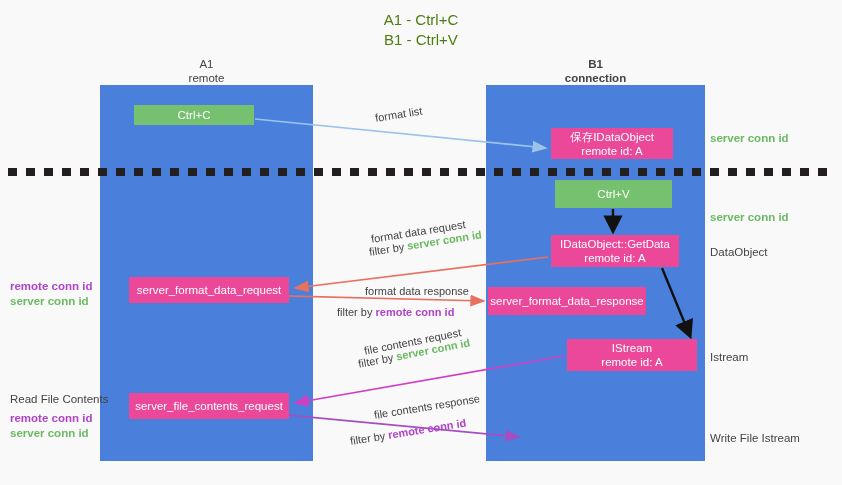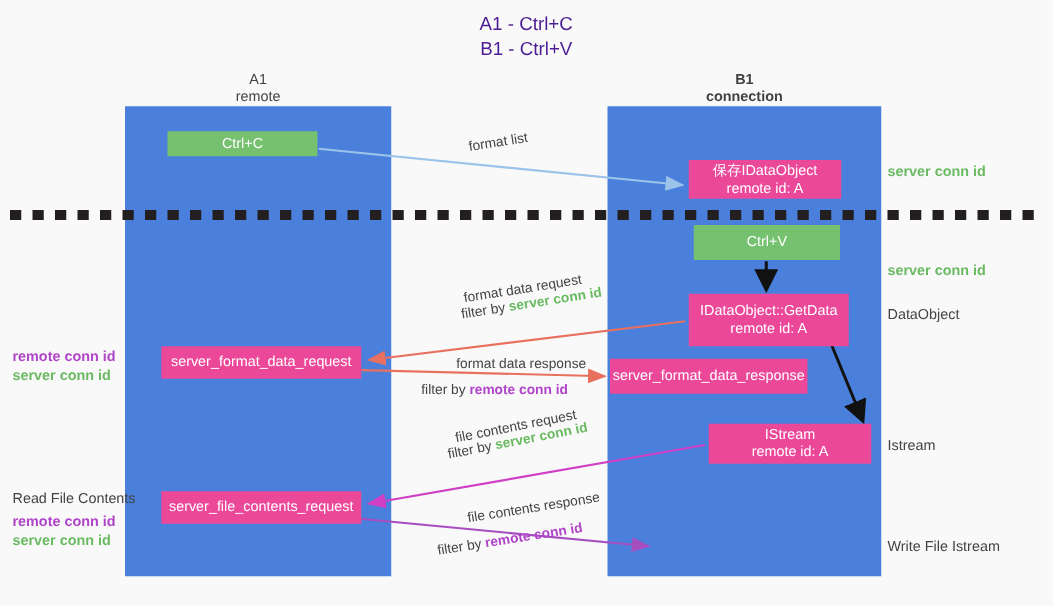--- a/index.html
+++ b/index.html
@@ -8,21 +8,21 @@
     width: 842px; height: 485px;
     background: #f9f9f9;
     font-family: "Liberation Sans", sans-serif;
     overflow: hidden;
     position: relative;
   }
   #stage { position: absolute; left: 0; top: 0; width: 842px; height: 485px; }
 
   .title {
     position: absolute; left: 0; top: 10px; width: 842px;
-    text-align: center; color: #4c1d95;
+    text-align: center; color: #4d7c0f;
     font-size: 15px; line-height: 20px;
   }
 
   .col {
     position: absolute; background: #4a80dc;
   }
   .col-a { left: 100px; top: 85px; width: 213px; height: 376px; }
   .col-b { left: 486px; top: 85px; width: 219px; height: 376px; }
 
   .colhdr {
@@ -36,21 +36,21 @@
     position: absolute; display: flex; align-items: center;
     justify-content: center; text-align: center;
     color: #ffffff; font-size: 11.5px; line-height: 14px;
   }
   .box.green { background: #76c16f; }
   .box.orange { background: #ec4899; }
 
   .b-ctrlc  { left: 134px; top: 105px; width: 120px; height: 20px; }
   .b-save   { left: 551px; top: 128px; width: 122px; height: 31px; }
   .b-ctrlv  { left: 555px; top: 180px; width: 117px; height: 28px; }
-  .b-getdata{ left: 551px; top: 235px; width: 128px; height: 42px; }
+  .b-getdata{ left: 551px; top: 235px; width: 128px; height: 32px; }
   .b-fdresp { left: 488px; top: 287px; width: 158px; height: 28px; }
   .b-istream{ left: 567px; top: 339px; width: 130px; height: 32px; }
   .b-fcresp { left: 523px; top: 423px; width: 161px; height: 28px; }
   .b-fdreq  { left: 129px; top: 277px; width: 160px; height: 26px; }
   .b-fcreq  { left: 129px; top: 393px; width: 160px; height: 26px; }
 
   .sidelabel {
     position: absolute; color: #434343; font-size: 11.5px; line-height: 15px;
   }
   .green-t  { color: #6aba62; font-weight: bold; }

